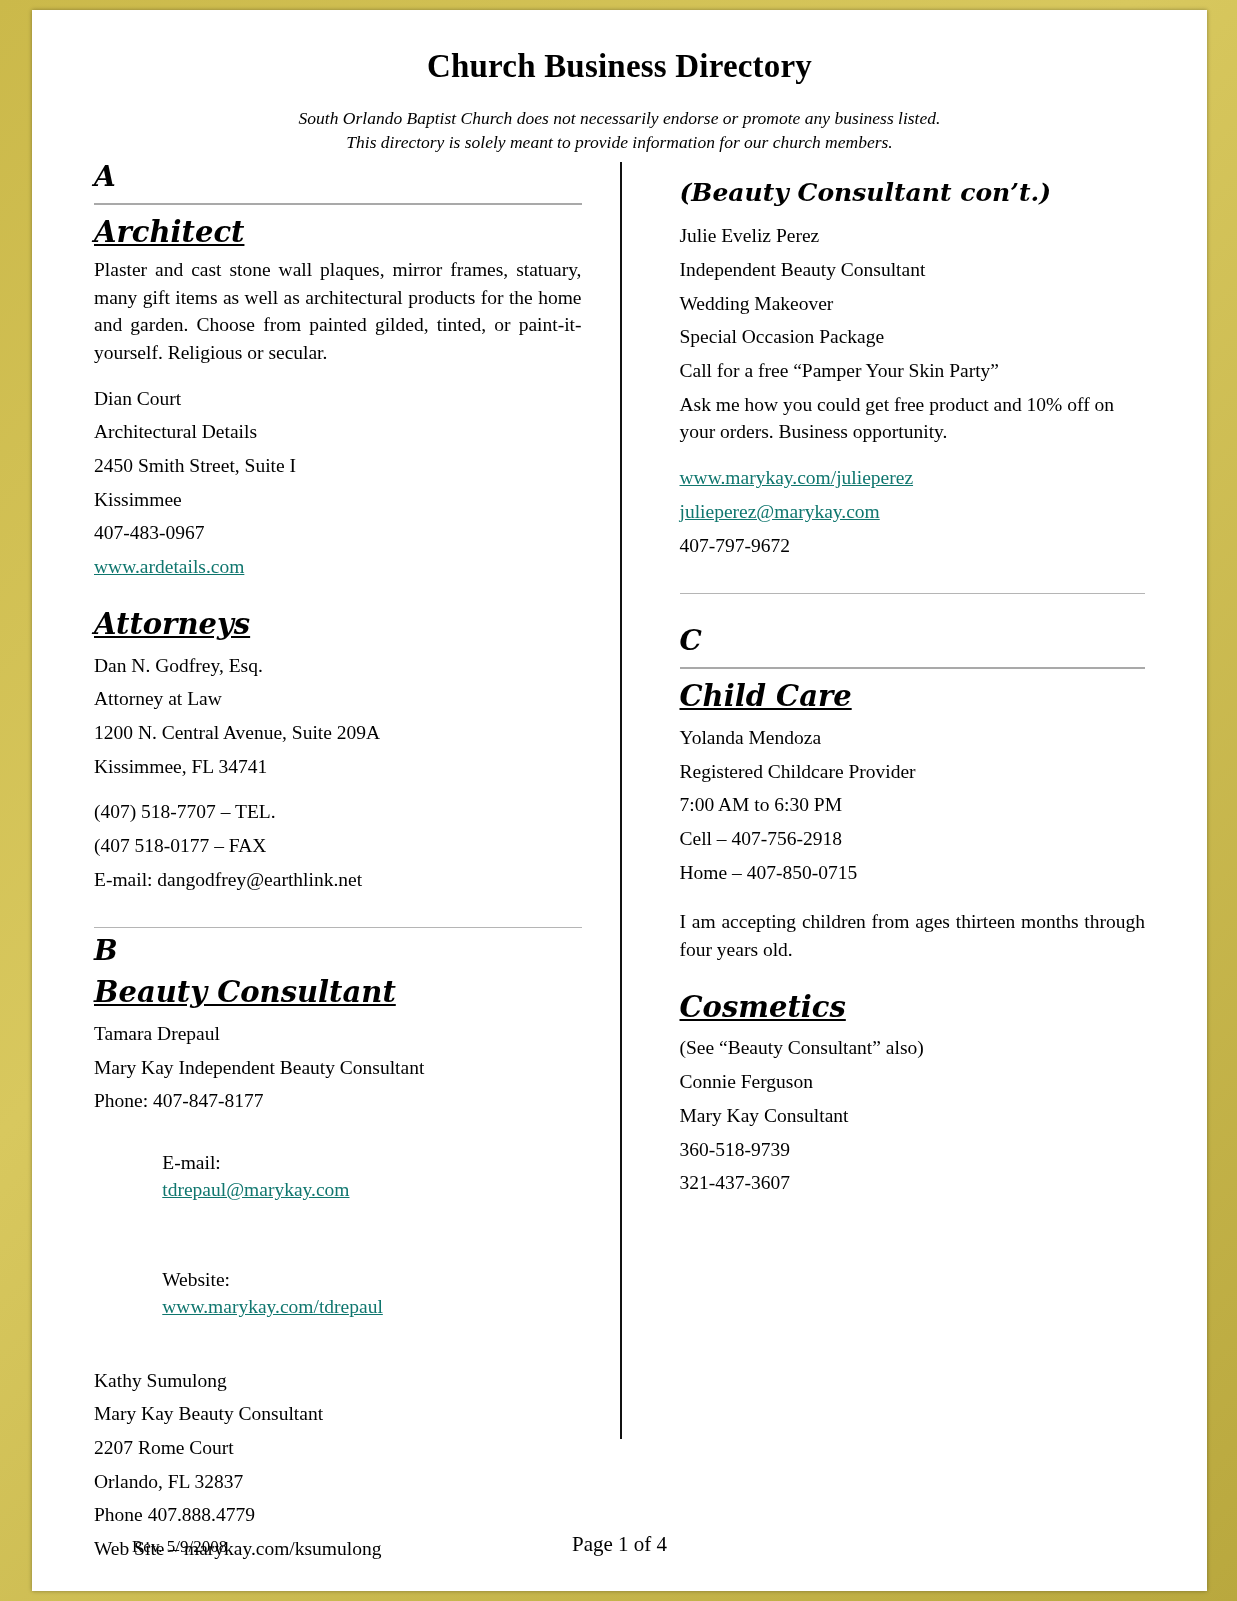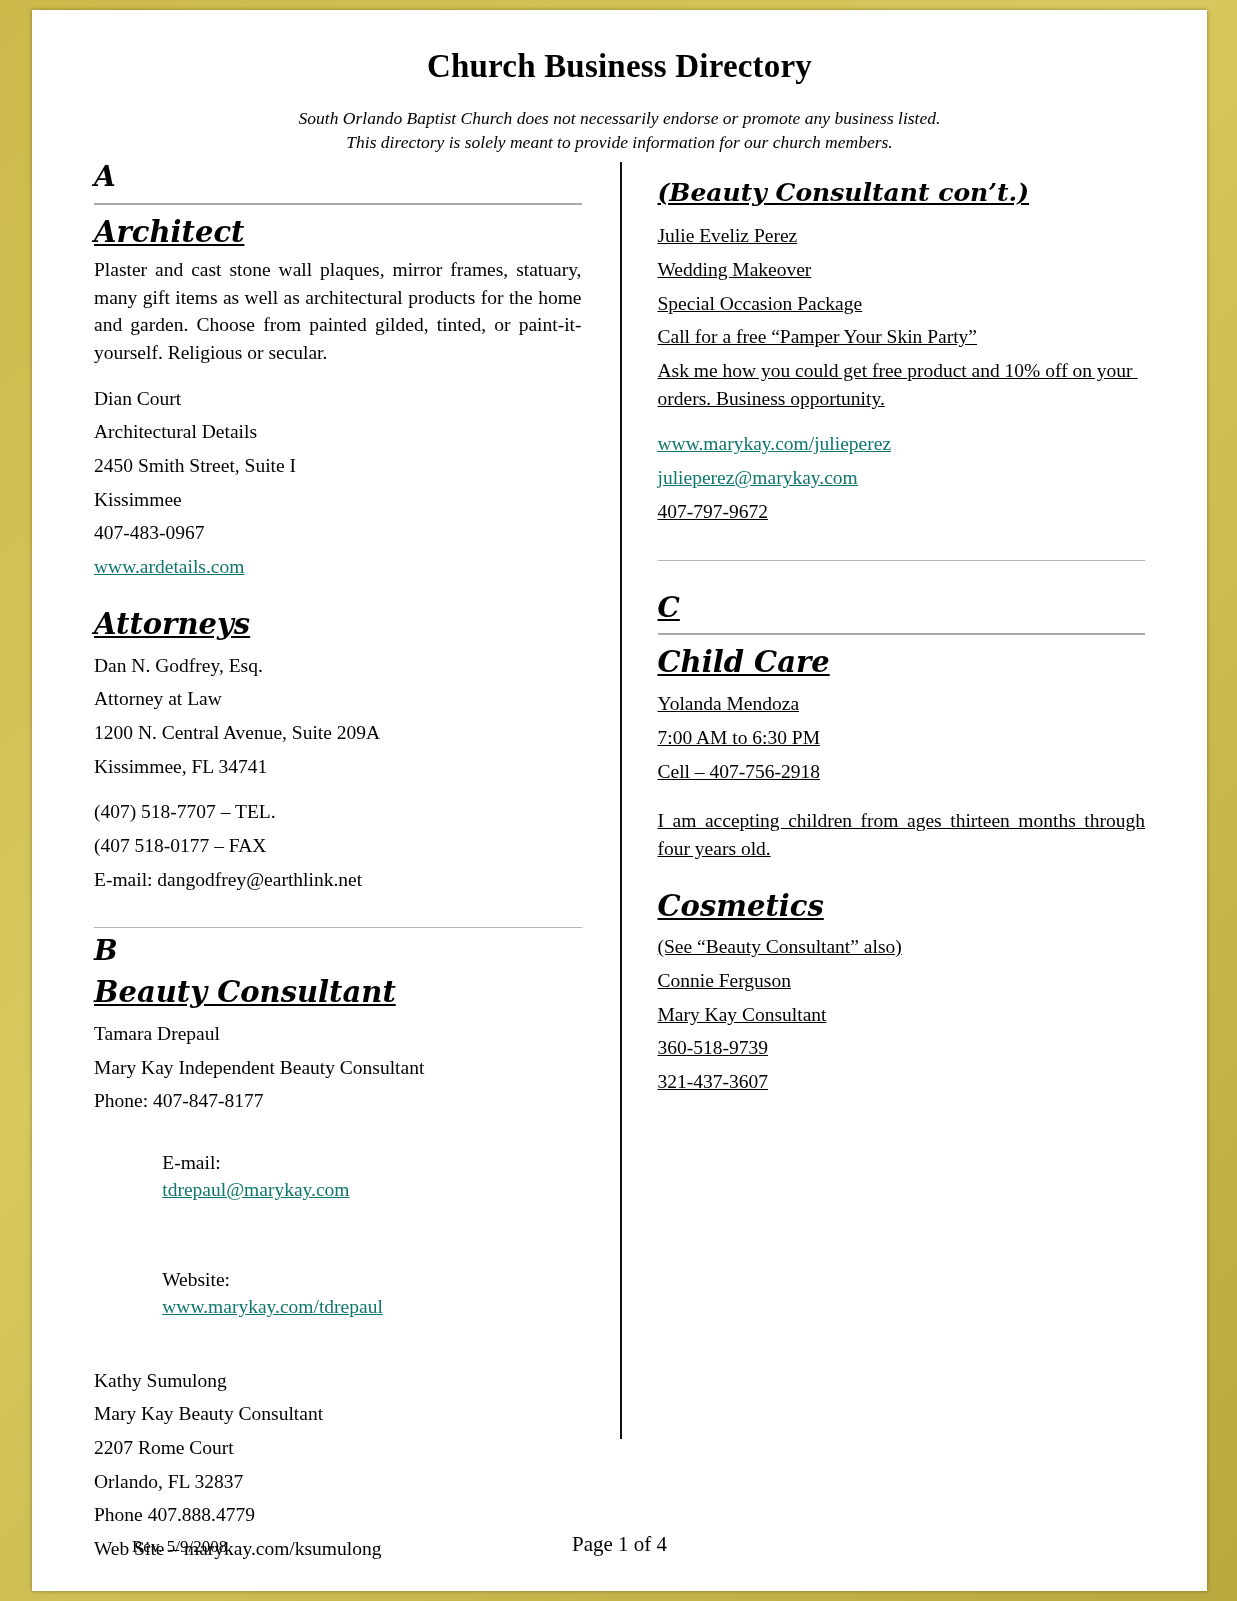--- a/index.html
+++ b/index.html
@@ -50,21 +50,21 @@
     padding: 0 62px 0 62px;
     height: 1285px;
     box-sizing: border-box;
   }
   .col {
     width: 50%;
     box-sizing: border-box;
     position: relative;
   }
   .col-left { padding-right: 38px; }
-  .col-right { padding-left: 38px; text-decoration: underline; }
+  .col-right { padding-left: 60px; }
   .col-divider {
     position: absolute;
     left: 50%;
     top: 0;
     bottom: 8px;
     width: 2px;
     background: #111;
   }
   .letter {
     font-family: "DejaVu Serif", serif;
@@ -226,20 +226,21 @@
 
       </div>
 
       <div class="col col-right">
 
         <div class="gap-sm"></div>
         <div class="cat-plain">(Beauty Consultant con’t.)</div>
 
         <div class="lines tight">
           <div>Julie Eveliz Perez</div>
+          <div>Independent Beauty Consultant</div>
           <div>Wedding Makeover</div>
           <div>Special Occasion Package</div>
           <div>Call for a free “Pamper Your Skin Party”</div>
           <div>Ask me how you could get free product and 10% off on your orders. Business opportunity.</div>
         </div>
         <div class="lines">
           <div><a class="link" href="#">www.marykay.com/julieperez</a></div>
           <div><a class="link" href="#">julieperez@marykay.com</a></div>
           <div>407-797-9672</div>
         </div>
@@ -248,22 +249,24 @@
         <hr class="rule thin">
         <div class="gap-md"></div>
 
         <div class="letter">C</div>
         <hr class="rule">
 
         <div>
           <div class="cat">Child Care</div>
           <div class="lines tight">
             <div>Yolanda Mendoza</div>
+            <div>Registered Childcare Provider</div>
             <div>7:00 AM to 6:30 PM</div>
             <div>Cell – 407-756-2918</div>
+            <div>Home – 407-850-0715</div>
           </div>
           <p class="body" style="margin-top:22px">I am accepting children from ages thirteen months through four years old.</p>
         </div>
 
         <div class="gap-md"></div>
 
         <div>
           <div class="cat">Cosmetics</div>
           <div class="lines tight">
             <div>(See “Beauty Consultant” also)</div>

